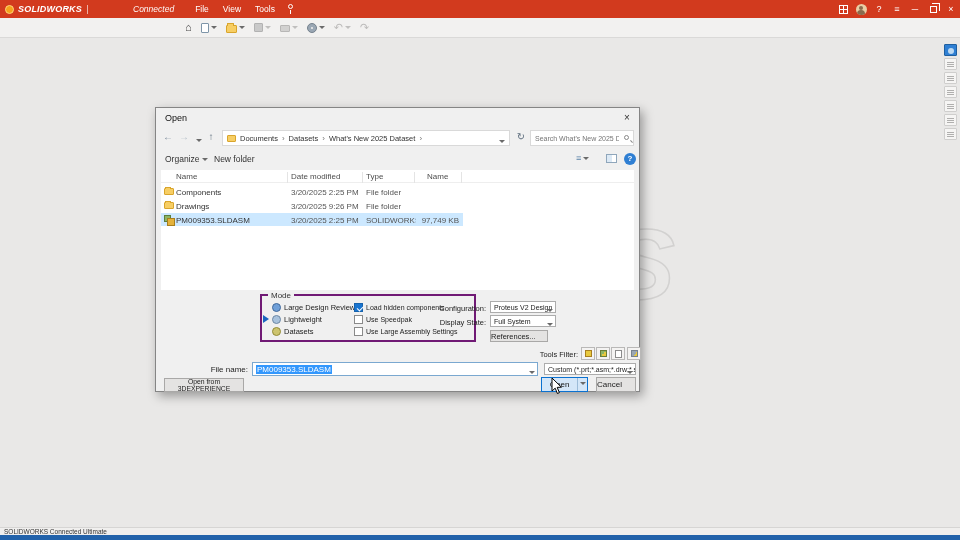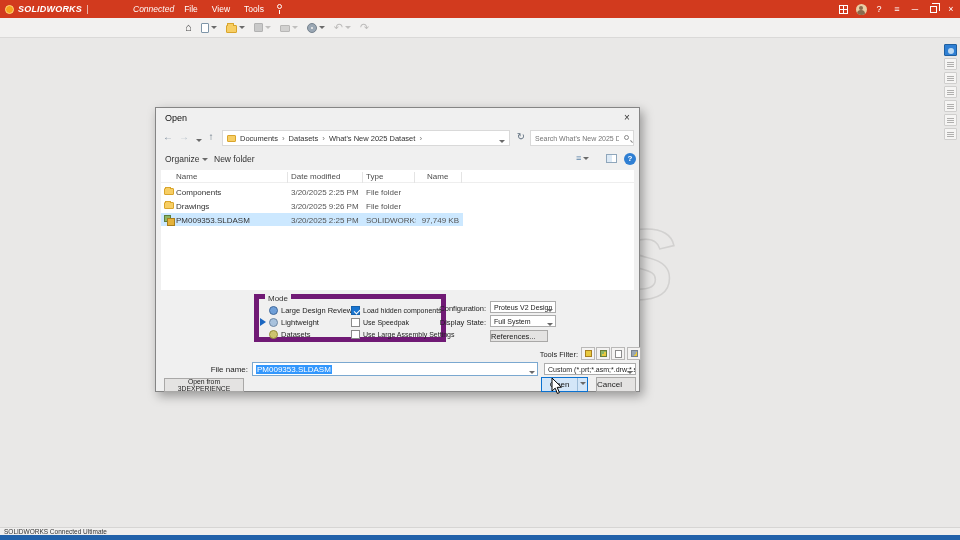--- a/index.html
+++ b/index.html
@@ -8,21 +8,21 @@
     position:relative; width:960px; height:540px; overflow:hidden;
     font-family:"Liberation Sans","DejaVu Sans",sans-serif;
     background:#e9e8e7; cursor:default;
   }
   
   .titlebar { position:absolute; top:0; left:0; right:0; height:18px; background:#d23a1e; color:#fff; display:flex; align-items:center; z-index:30; }
   .logo-gear { width:9px; height:9px; border-radius:50%; background:#f6a11c; border:1.5px solid #ffd37a; margin:0 4px 0 5px; }
   .brand-b { font-size:9px; font-weight:bold; font-style:italic; letter-spacing:.2px; }
   .brand-sep { width:1px; height:9px; background:rgba(255,255,255,.6); margin:0 5px; }
   .brand-l { font-size:8.5px; font-style:italic; opacity:.95;margin-left:40px; }
-  .menus { display:flex; align-items:flex-start; margin-left:3px; }
+  .menus { display:flex; align-items:flex-start; margin-left:14px; }
   .menus .mi { font-size:8.5px; padding:0 7px; }
   .i-pin { width:5px; height:5px; border:1px solid #fff; border-radius:50%; position:relative; margin-left:6px; }
   .i-pin::after { content:""; position:absolute; left:1px; top:5px; width:1px; height:4px; background:#fff; }
   .win-right { position:absolute; right:0; top:0; height:18px; display:flex; align-items:center; }
   .win-right .wbtn { width:18px; height:18px; display:flex; align-items:center; justify-content:center; font-size:9px; color:#fff; }
   .i-grid { width:9px; height:9px; border:1px solid #fff;
     background:linear-gradient(#fff,#fff) 50% 0/1px 100% no-repeat,linear-gradient(#fff,#fff) 0 50%/100% 1px no-repeat; }
   .avatar { width:11px; height:11px; border-radius:50%; background:#e9cda4; position:relative; overflow:hidden; }
   .avatar::before { content:""; position:absolute; left:3.5px; top:2px; width:4px; height:4px; border-radius:50%; background:#8a6b4e; }
   .avatar::after { content:""; position:absolute; left:1.5px; top:6.5px; width:8px; height:5px; border-radius:4px 4px 0 0; background:#8a6b4e; }
@@ -86,21 +86,21 @@
   .c-name { left:15px; width:112px; }
   .c-date { left:130px; width:72px; color:#555; }
   .c-type { left:205px; width:50px; color:#555; }
   .c-size { left:256px; width:42px; text-align:right; color:#555; }
   .i-folder-row { position:absolute; left:3px; top:3px; width:10px; height:7px; background:#f7ce64; border:1px solid #d9a52c; border-radius:1px; }
   .i-folder-row::before { content:""; position:absolute; left:0; top:-2.5px; width:4px; height:1.5px; background:#f7ce64; border:1px solid #d9a52c; border-bottom:none; }
   .i-asm { position:absolute; left:3px; top:2px; width:9px; height:9px; }
   .i-asm::before { content:""; position:absolute; left:0; top:0; width:5px; height:5px; background:#8db564; border:0.5px solid #5c7e3c; }
   .i-asm::after { content:""; position:absolute; left:3px; top:3px; width:5.5px; height:5.5px; background:#e4b23c; border:0.5px solid #a87f1e; }
   
-  .modebox { position:absolute; left:98px; top:186px; width:192px; height:48px; border:5px solid #701a75; }
+  .modebox { position:absolute; left:104px; top:186px; width:216px; height:48px; border:2px solid #701a75; }
   .modebox .legend { position:absolute; left:6px; top:-5px; background:#f0f0f0; padding:0 3px; font-size:8px; color:#333; }
   .mrow { position:absolute; left:10px; height:11px; display:flex; align-items:center; }
   .mrow .lbl { font-size:7.5px; color:#222; margin-left:3px; white-space:nowrap; }
   .mico { width:9px; height:9px; border-radius:50%; flex:none; }
   .mico.ldr { background:#6f9fd8; border:1px solid #41699b; }
   .mico.lw  { background:#a8c2dd; border:1px solid #6d88a5; }
   .mico.res { background:#cdc46e; border:1px solid #938b38; }
   .mode-arrow { position:absolute; left:1px; width:0; height:0; border:4px solid transparent; border-left:6px solid #1a66c0; }
   .crow { position:absolute; left:92px; height:11px; display:flex; align-items:center; }
   .cb { width:9px; height:9px; background:#fff; border:1px solid #8a8a8a; flex:none; position:relative; }

